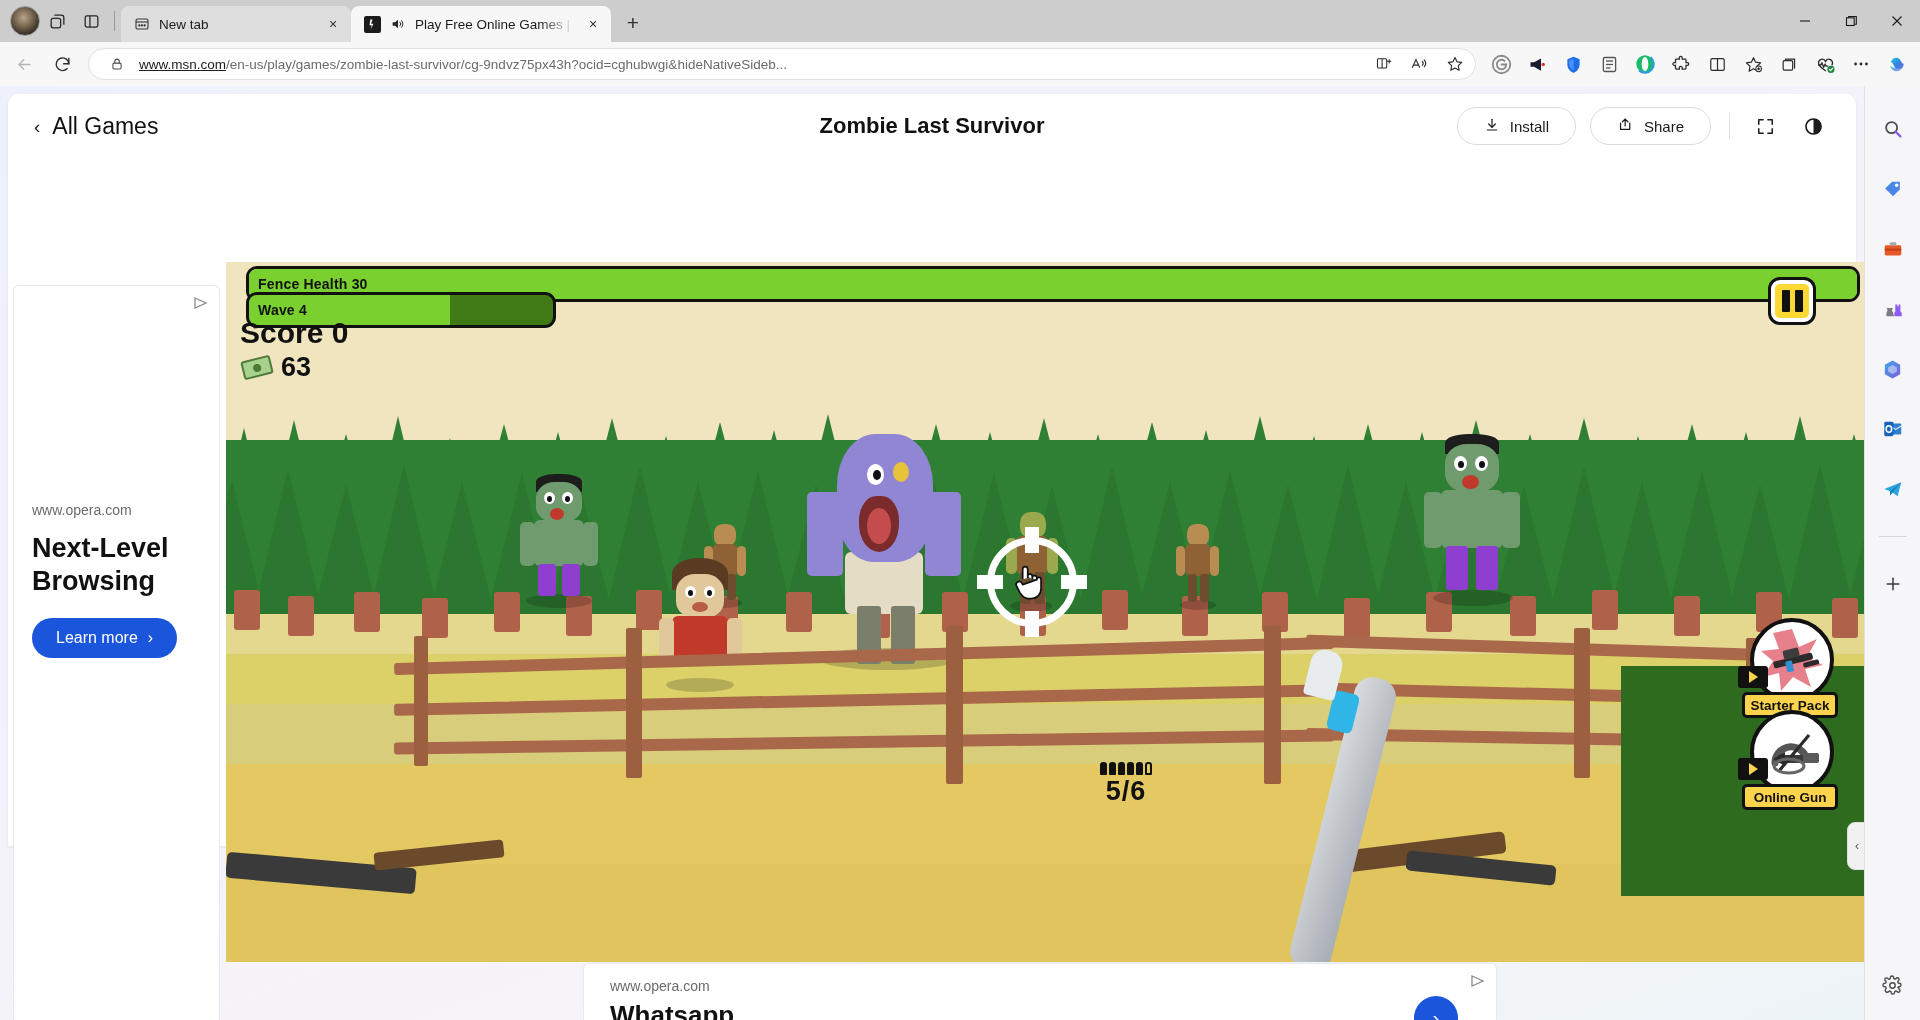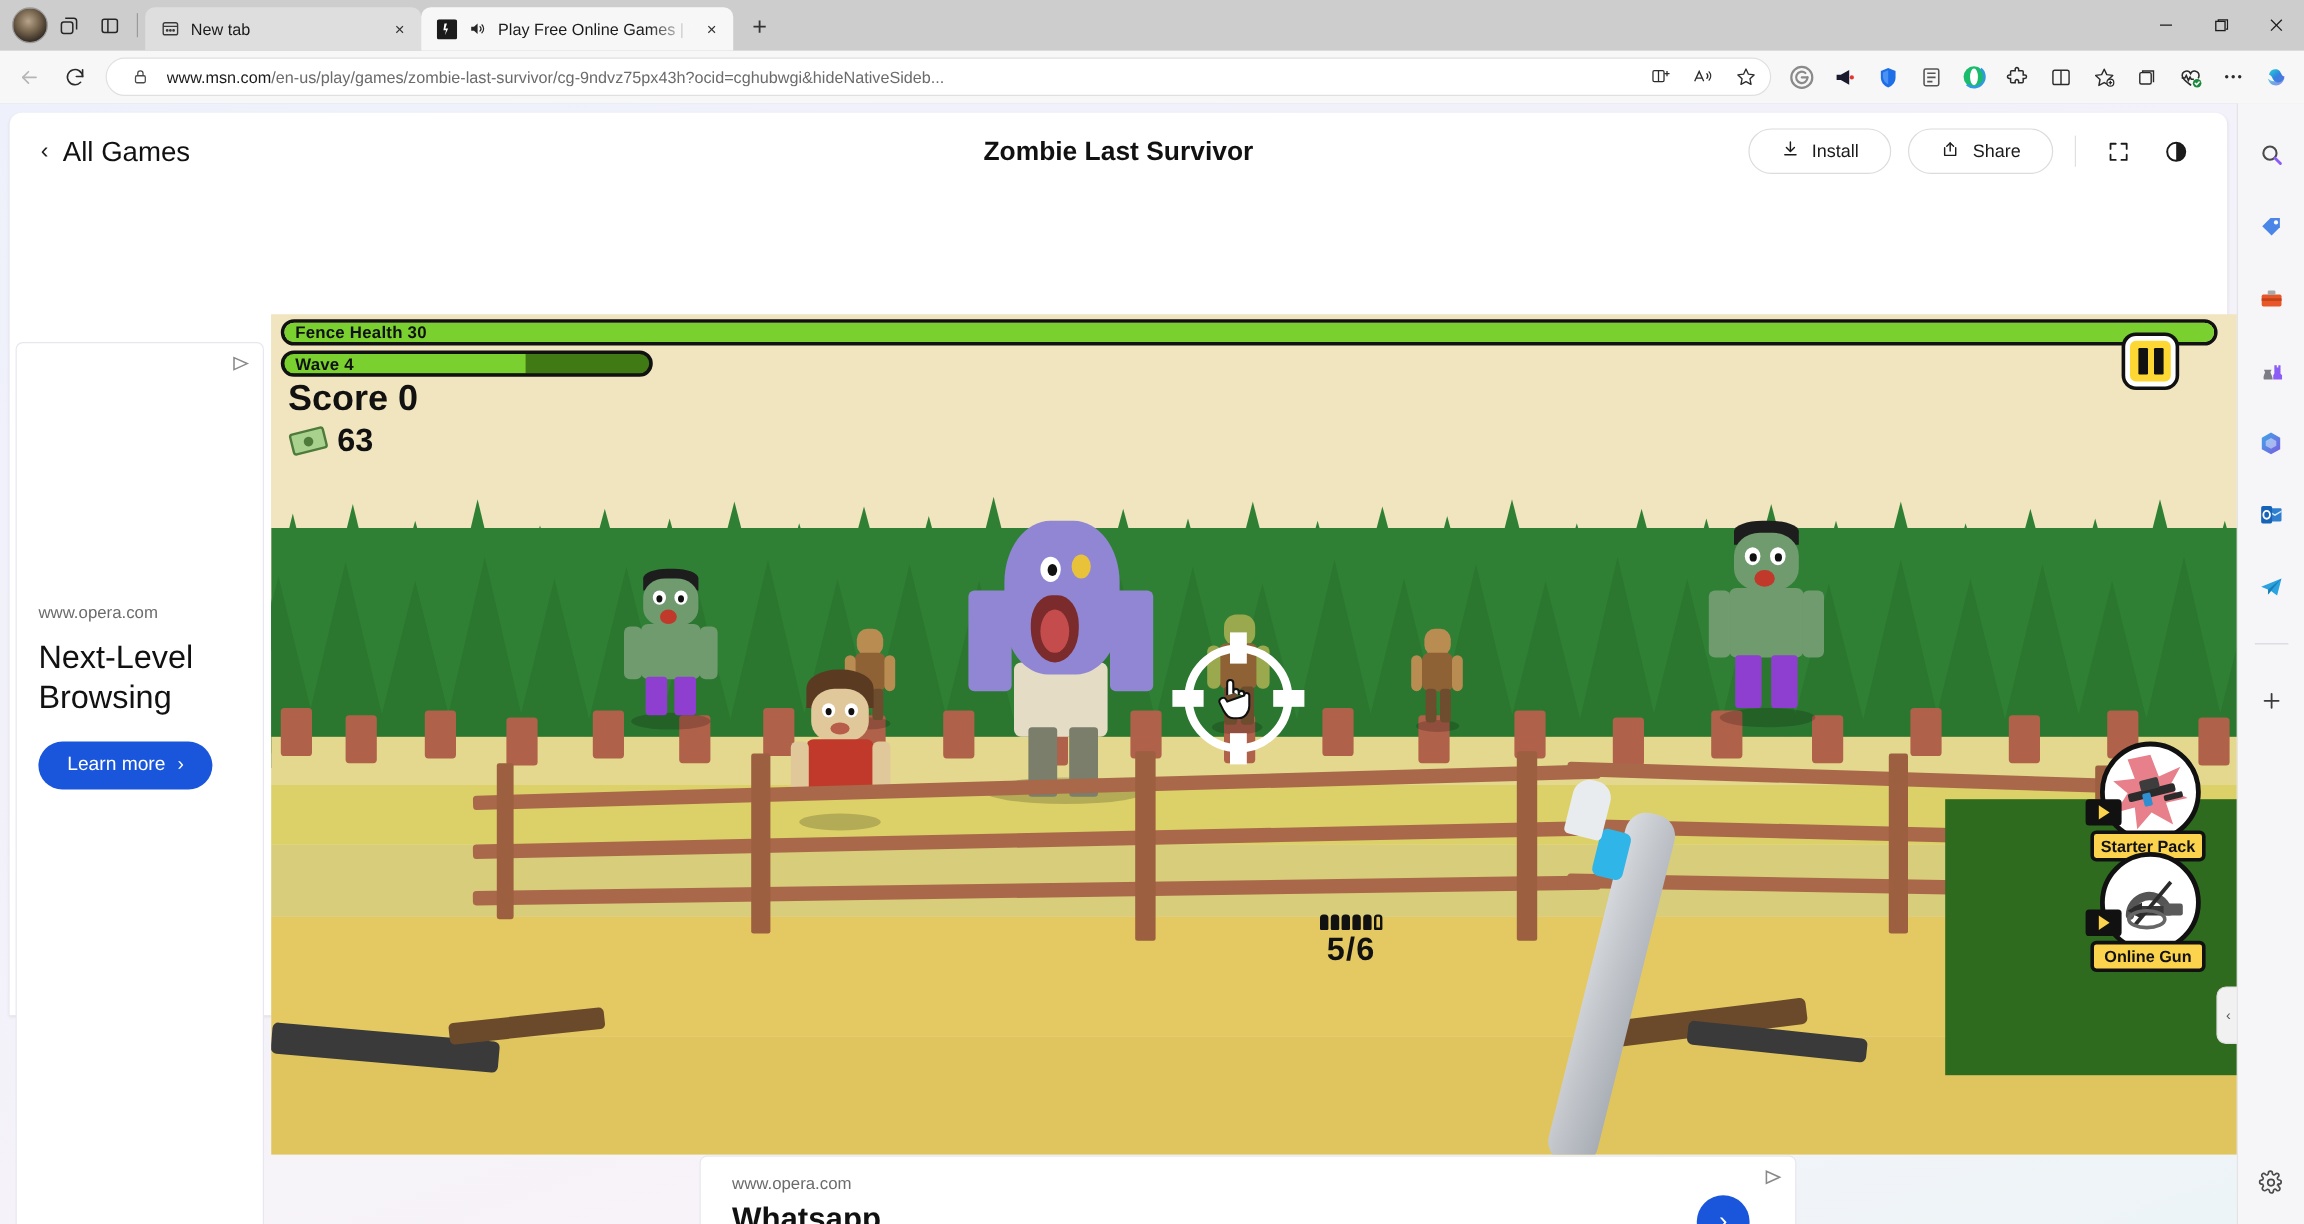--- a/index.html
+++ b/index.html
@@ -40,21 +40,21 @@
   .navbar { height:44px; background:#f7f7f7; display:flex; align-items:center;
     padding:0 6px; gap:2px; }
   .nav-btn { width:36px; height:32px; border-radius:5px; display:flex;
     align-items:center; justify-content:center; cursor:pointer; color:#2b2b2b; }
   .nav-btn.disabled { color:#b5b5b5; }
   .omnibox { flex:1; height:32px; background:#ffffff; border-radius:16px;
     display:flex; align-items:center; padding:0 6px 0 14px; gap:8px;
     border:1px solid #e0e0e0; margin:0 6px; }
   .omnibox .url { flex:1; font-size:13.5px; color:#6b6b6b; white-space:nowrap;
     overflow:hidden; text-overflow:ellipsis; }
-  .omnibox .url b { color:#1b1b1b; font-weight:400; }
+  .omnibox .url b { color:#1b1b1b; font-weight:400;text-decoration:underline; }
   .omni-ic { width:28px; height:26px; display:flex; align-items:center;
     justify-content:center; border-radius:5px; cursor:pointer; color:#2b2b2b; }
   .ext-ic { width:34px; height:32px; display:flex; align-items:center;
     justify-content:center; border-radius:5px; cursor:pointer; }
 
   
   .page { position:relative; width:1920px; height:934px;
     background:linear-gradient(160deg,#eef1fb 0%, #f2f1fa 35%, #f7f3f8 70%, #ecf4f7 100%); }
   .sidebar-rail { position:absolute; right:0; top:0; width:56px; height:934px;
     background:#f6f6f8; border-left:1px solid #e4e4e7; display:flex;
@@ -107,22 +107,22 @@
   .z-mouth { position:absolute; background:#c0392b; border-radius:50%; }
   .z-body { position:absolute; border-radius:6px; }
   .z-arm { position:absolute; border-radius:5px; }
   .z-leg { position:absolute; border-radius:3px; }
   .shadow { position:absolute; background:rgba(0,0,0,.18); border-radius:50%; }
 
   .fence-post { position:absolute; background:#9c5f3f; border-radius:2px; }
   .fence-rail { position:absolute; background:#a9684a; border-radius:3px; }
   .greenwall { position:absolute; background:#2e6b1f; }
 
-  .hud-bar { position:absolute; height:22px; border:3px solid #111;
-    border-radius:11px; display:flex; align-items:center; overflow:hidden; }
+  .hud-bar { position:absolute; height:36px; border:3px solid #111;
+    border-radius:11px; display:flex; align-items:center; overflow:hidden;margin-left:12px; }
   .hud-bar .fillbar { position:absolute; left:0; top:0; bottom:0; background:#79d02e; }
   .hud-bar .lbl { position:relative; z-index:2; font-size:14px; font-weight:700;
     color:#111; padding-left:9px; white-space:nowrap; letter-spacing:.2px; }
   .hud-text { position:absolute; font-weight:700; color:#111; }
   .money-row { position:absolute; display:flex; align-items:center; gap:9px; }
   .bill { width:30px; height:19px; background:#a9d18e; border:2px solid #4e7b3a;
     border-radius:3px; transform:rotate(-14deg); display:flex; align-items:center;
     justify-content:center; }
   .bill i { width:8px; height:8px; border-radius:50%; background:#4e7b3a; display:block; }
 
@@ -163,21 +163,21 @@
     background:#f1f1f1; border:1px solid #e0e0e0; border-radius:8px 0 0 8px;
     display:flex; align-items:center; justify-content:center; font-size:12px;
     color:#555; cursor:pointer; }
 
   
   .ad-left { position:absolute; left:14px; top:200px; width:205px; height:740px;
     background:#fff; border-radius:5px; box-shadow:0 0 0 1px #e7e7ef; padding:16px 18px;
     display:flex; flex-direction:column; }
   .ad-choice { position:absolute; right:10px; top:10px; font-size:13px; color:#8a8a8a; }
   .ad-url { font-size:14px; color:#6b6b6b; margin-bottom:14px; }
-  .ad-head { font-size:27px; font-weight:400; color:#111; line-height:1.22;
+  .ad-head { font-size:27px; font-weight:700; color:#111; line-height:1.22;
     margin-bottom:20px; }
   .ad-body { font-size:17px; color:#1d1d1d; line-height:1.6; margin-bottom:22px; }
   .ad-cta { align-self:flex-start; background:#1a56db; color:#fff; border-radius:22px;
     padding:11px 24px; font-size:16px; display:flex; align-items:center; gap:10px;
     cursor:pointer; }
 
   .ad-bottom { position:absolute; left:584px; top:878px; width:912px; height:108px;
     background:#fff; border-radius:5px; box-shadow:0 0 0 1px #e7e7ef;
     padding:14px 26px; }
   .adb-url { font-size:14px; color:#6b6b6b; }

